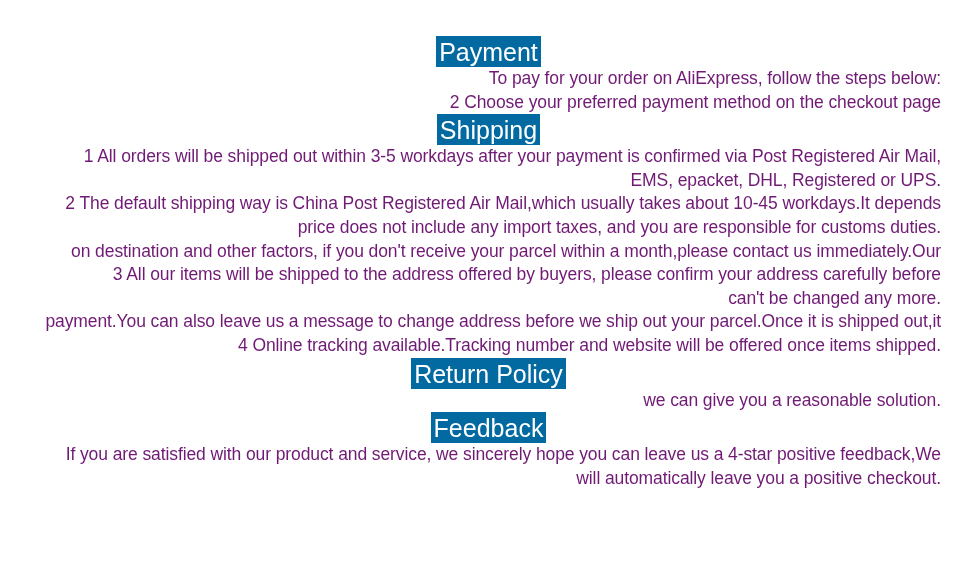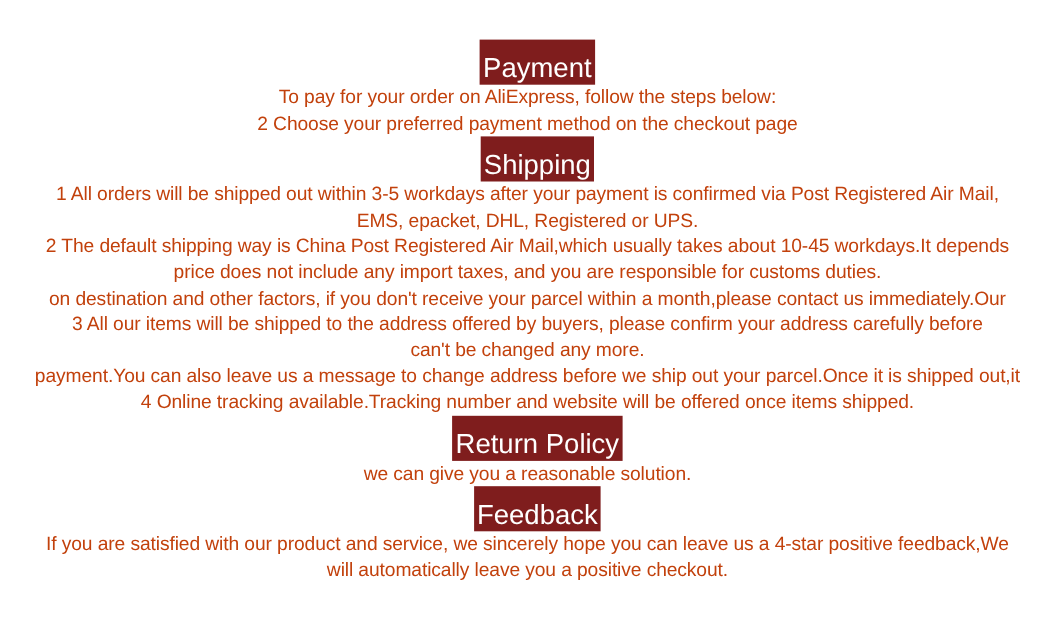--- a/index.html
+++ b/index.html
@@ -26,34 +26,34 @@
   .section {
     width: 100%;
   }
   .heading-wrap {
     text-align: center;
     line-height: 1.05;
     margin: 0;
   }
   .heading {
     display: inline-block;
-    background: #7f1d1d;
+    background: #0369a1;
     color: #ffffff;
     font-size: 25px;
     font-weight: 400;
     letter-spacing: 0px;
-    padding: 12px 3px 1px 3px;
+    padding: 2px 3px 1px 3px;
     line-height: 1.12;
     margin-left: 18px;
   }
   .body-text {
-    text-align: center;
+    text-align: right;
     font-size: 17.5px;
     line-height: 23.6px;
-    color: #c2410c;
+    color: #701a75;
     margin: 0;
     padding: 0 4px;
     letter-spacing: -0.1px;
   }
   .lines p {
     margin: 0;
   }
 </style>
 </head>
 <body>

